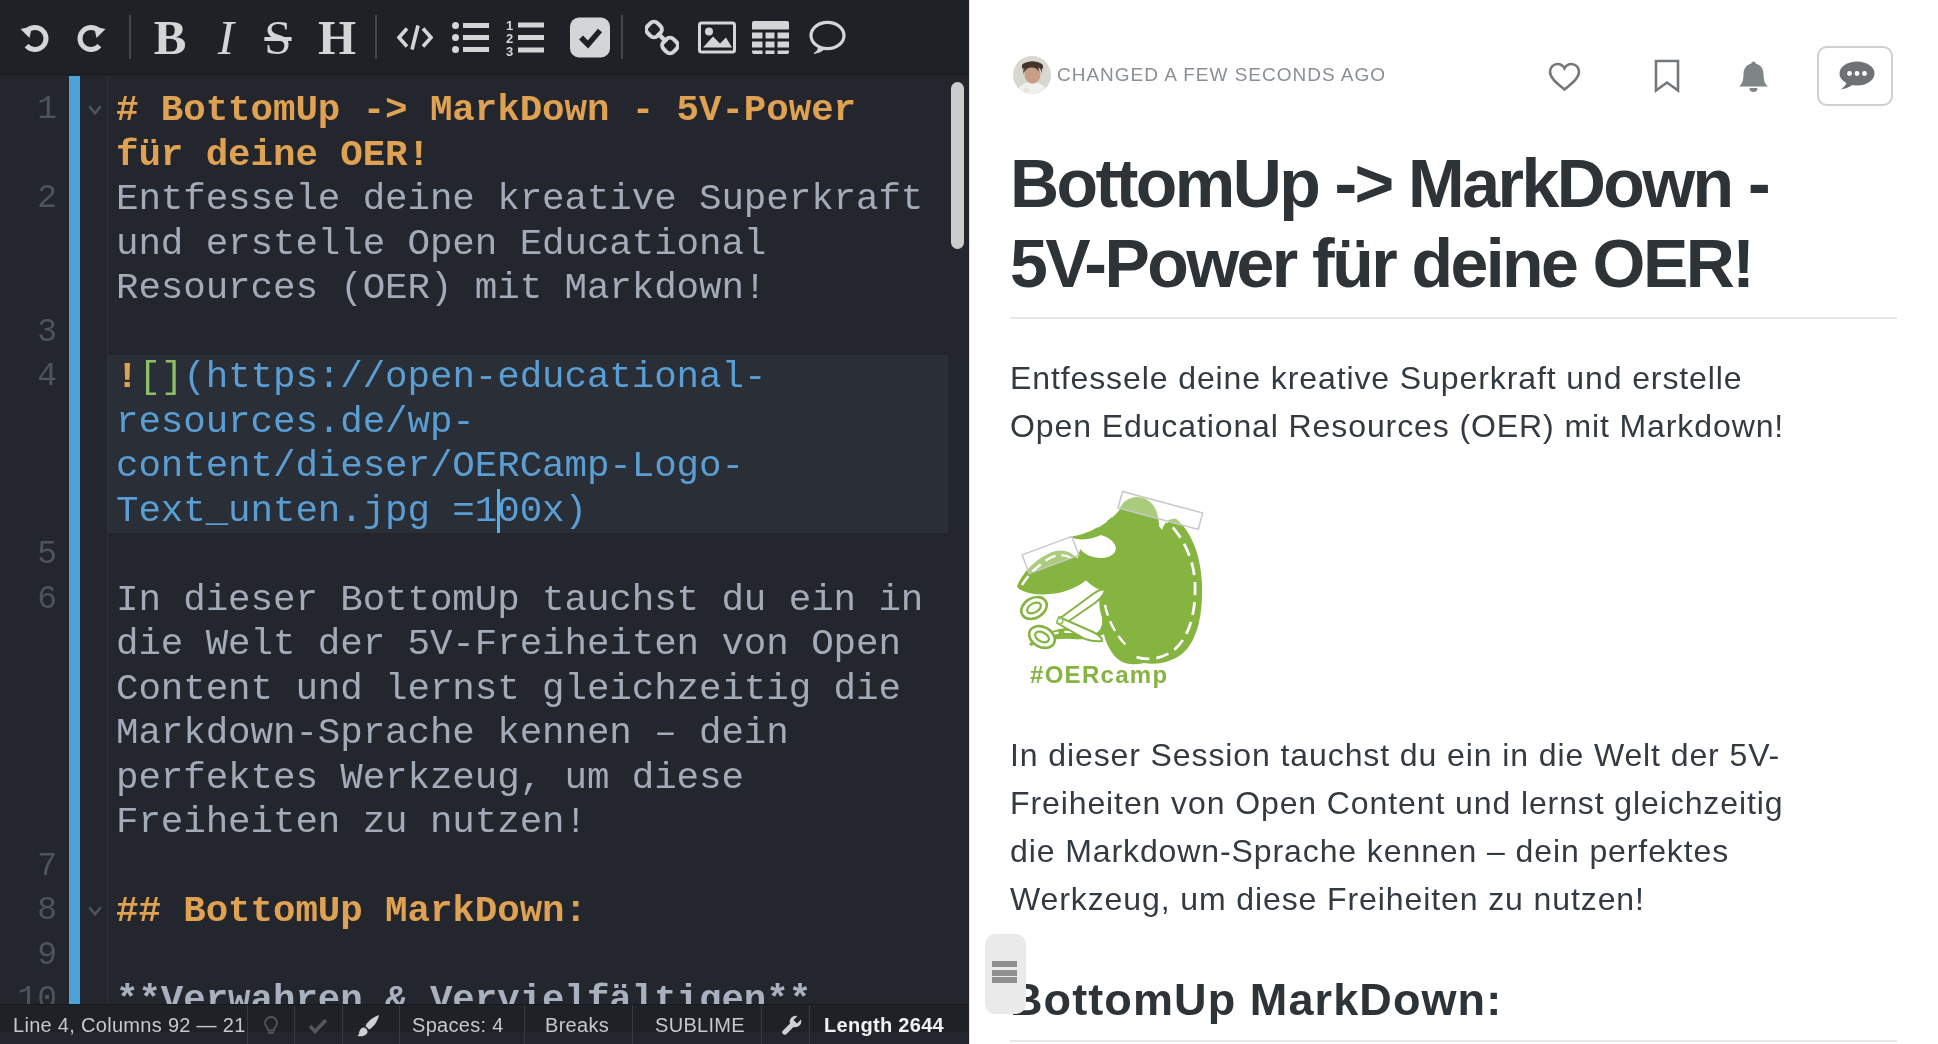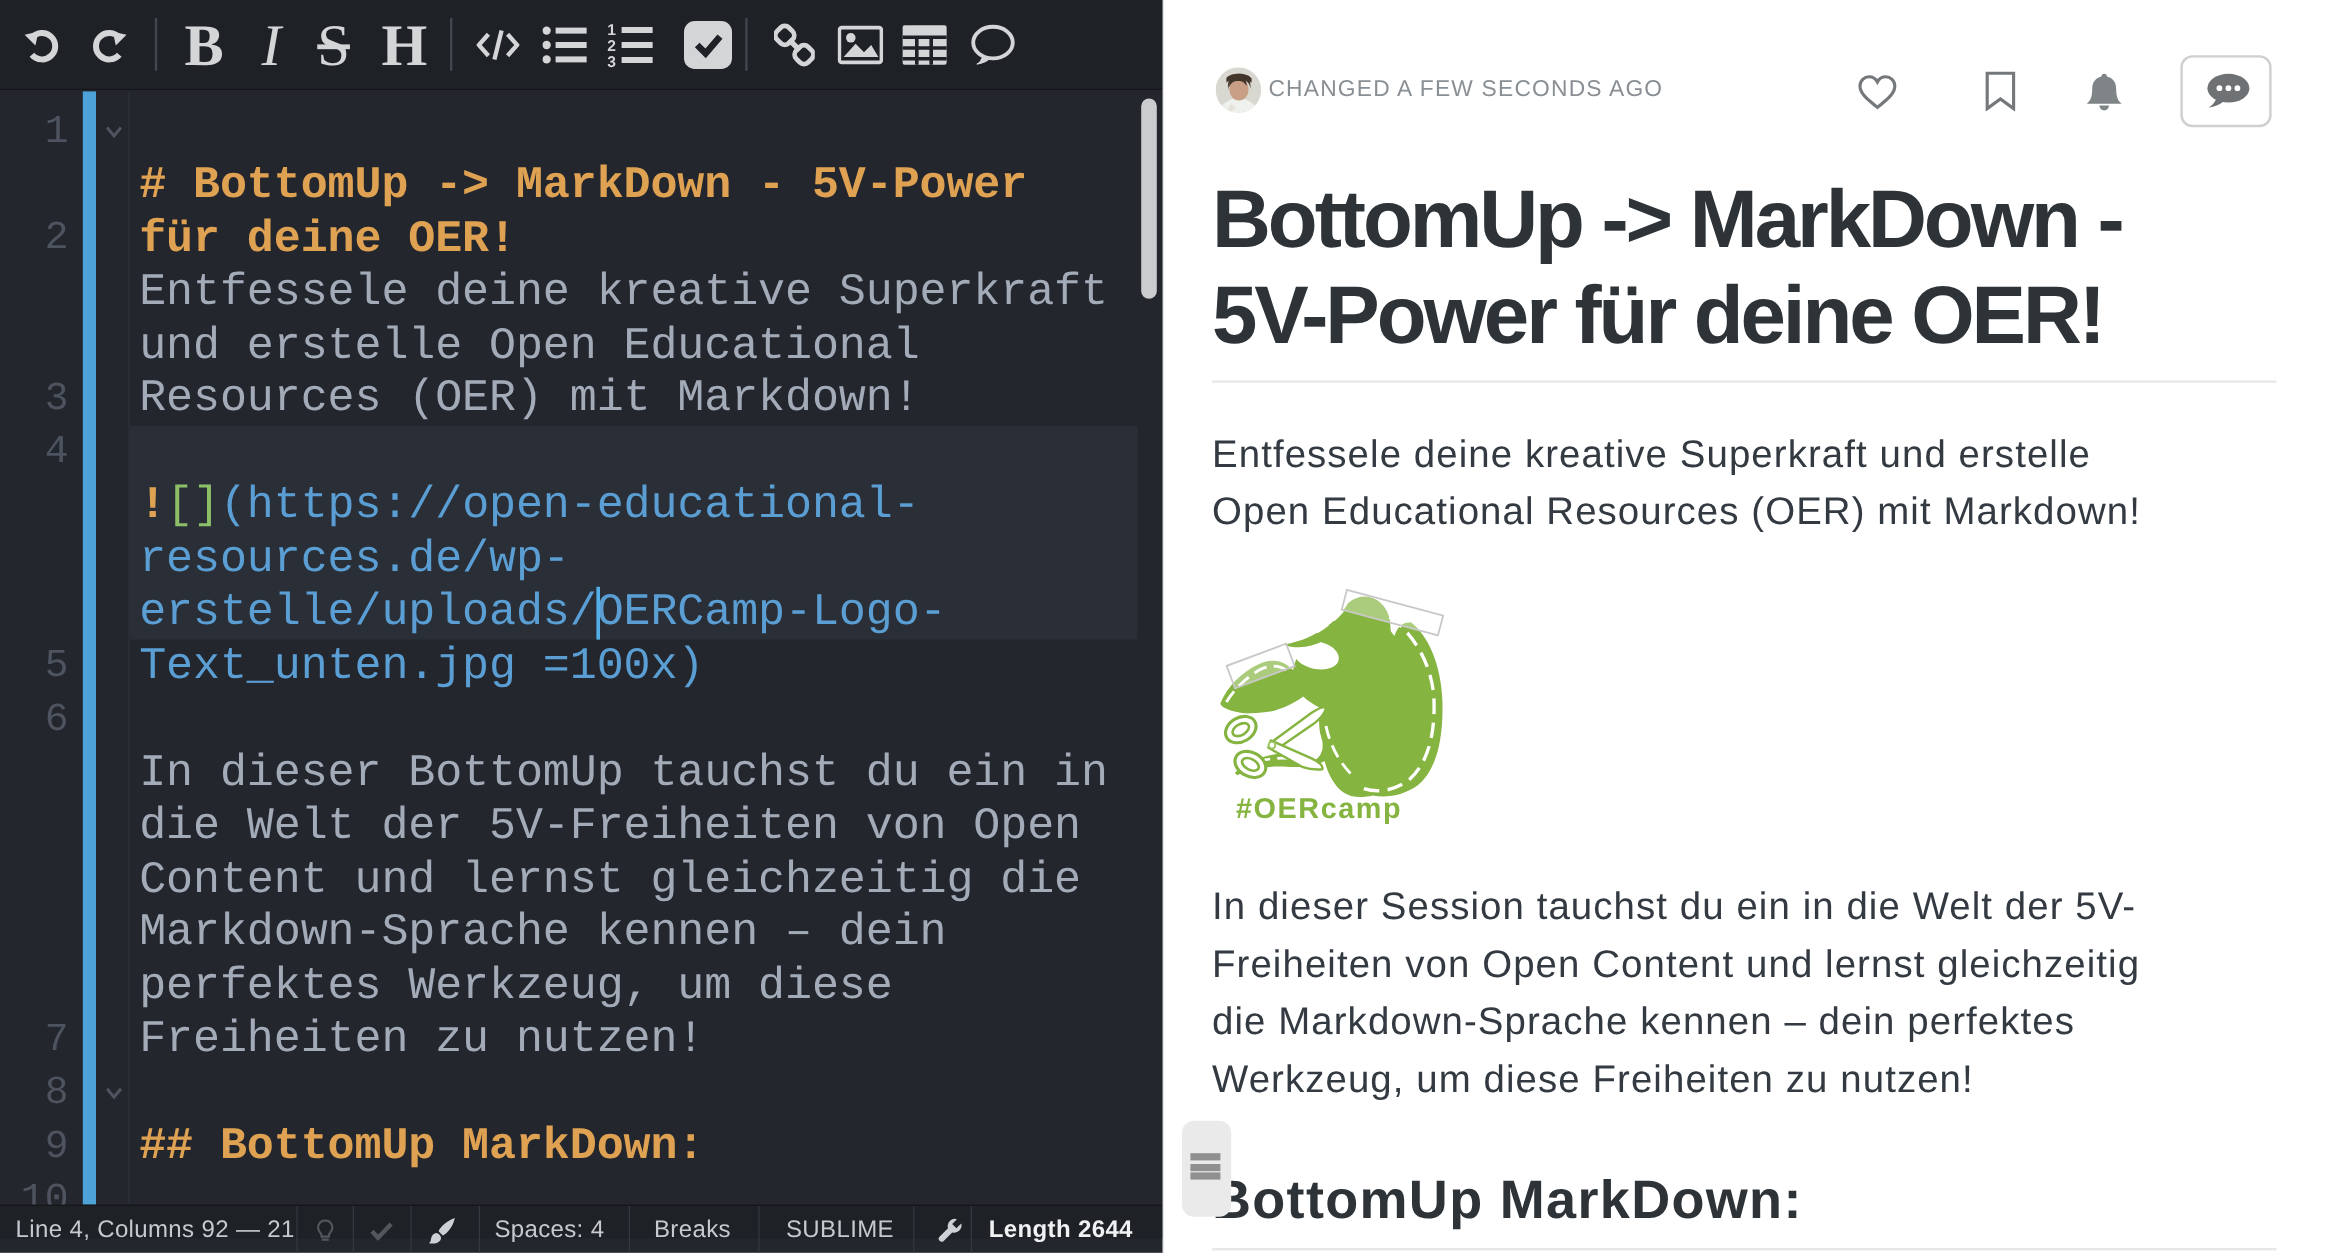--- a/index.html
+++ b/index.html
@@ -10,21 +10,21 @@
   .tbi { position:absolute; top:0; height:75px; display:flex; align-items:center; justify-content:center; color:#d3d5d7; }
   .tdiv { position:absolute; top:15px; height:44px; width:2px; background:#43464c; }
   .serifico { font-family:"Liberation Serif", serif; font-size:49px; line-height:75px; }
 
   #code { position:absolute; left:0; top:76px; width:969px; height:928px; background:#23262d; overflow:hidden; }
   .bluebar { position:absolute; left:69px; top:0; width:11px; height:928px; background:#4da2d8; }
   .hl { position:absolute; left:108px; top:279px; width:840px; height:178px; background:#2a2e36; }
   .lnum { position:absolute; left:0; width:57px; text-align:right; font-family:"Liberation Mono", monospace;
      font-size:33px; line-height:44.5px; color:#4d5460; }
   .row { position:absolute; left:116px; white-space:pre; font-family:"Liberation Mono", monospace;
-     font-size:37.5px; line-height:44.5px; color:#a3abb8; letter-spacing:-0.08px;margin-top:45px; }
+     font-size:37.5px; line-height:44.5px; color:#a3abb8; letter-spacing:-0.08px; }
   .org { color:#dfa152; font-weight:bold; }
   .url { color:#5a9ed3; }
   .grn { color:#8cbf68; }
   .bld { color:#a9b1bf; font-weight:bold; }
   .cursor { position:absolute; width:3px; height:44px; background:#54aee8; }
   .sbthumb { position:absolute; left:951px; top:6px; width:13px; height:167px; background:#cbcccd; border-radius:7px; }
   .chev { position:absolute; width:24px; height:14px; }
 
   #statusbar { position:absolute; left:0; top:1004px; width:969px; height:28px; background:#1e2126; border-top:1px solid #15171b; }
   .st { position:absolute; top:0; height:40px; line-height:40px; font-size:20px; color:#c6c9ce; white-space:pre; letter-spacing:0.3px; }
@@ -132,21 +132,21 @@
     <svg class="chev" style="left:83px;top:828px" viewBox="0 0 19 17">
         <polyline points="2.5,4 9.5,12.5 16.5,4" fill="none" stroke="#4e5560" stroke-width="3"></polyline>
       </svg>
     <div class="row org" style="top:12px"># BottomUp -&gt; MarkDown - 5V-Power</div>
     <div class="row org" style="top:56.5px">für deine OER!</div>
     <div class="row" style="top:101px">Entfessele deine kreative Superkraft</div>
     <div class="row" style="top:190px">Resources (OER) mit Markdown!</div>
     <div class="row" style="top:145.5px">und erstelle Open Educational</div>
     <div class="row" style="top:279px"><span class="org">!</span><span class="grn">[]</span><span class="url">(https://open-educational-</span></div>
     <div class="row url" style="top:323.5px">resources.de/wp-</div>
-    <div class="row url" style="top:368px">erstelle/uploads/OERCamp-Logo-</div>
+    <div class="row url" style="top:368px">content/dieser/OERCamp-Logo-</div>
     <div class="row url" style="top:412.5px">Text_unten.jpg =100x)</div>
     <div class="row" style="top:501.5px">In dieser BottomUp tauchst du ein in</div>
     <div class="row" style="top:546px">die Welt der 5V-Freiheiten von Open</div>
     <div class="row" style="top:590.5px">Content und lernst gleichzeitig die</div>
     <div class="row" style="top:635px">Markdown-Sprache kennen – dein</div>
     <div class="row" style="top:679.5px">perfektes Werkzeug, um diese</div>
     <div class="row" style="top:724px">Freiheiten zu nutzen!</div>
     <div class="row bld" style="top:902px">**Verwahren &amp; Vervielfältigen**</div>
     <div class="row org" style="top:813px">## BottomUp MarkDown:</div>
     <div class="cursor" style="left:497px;top:413px"></div>

